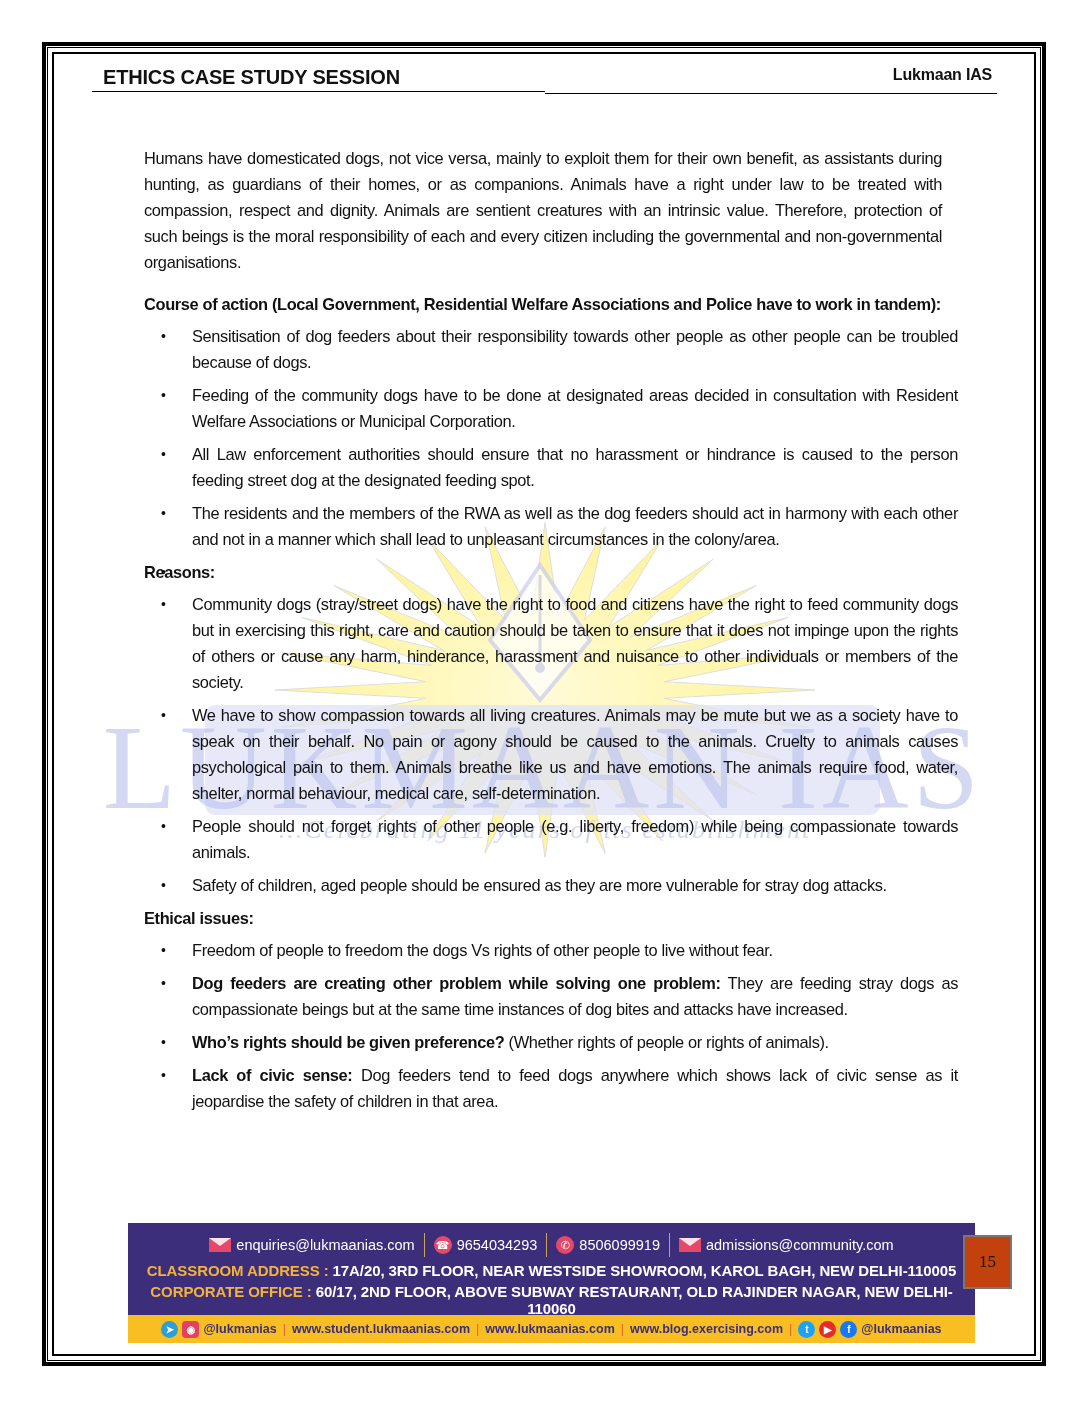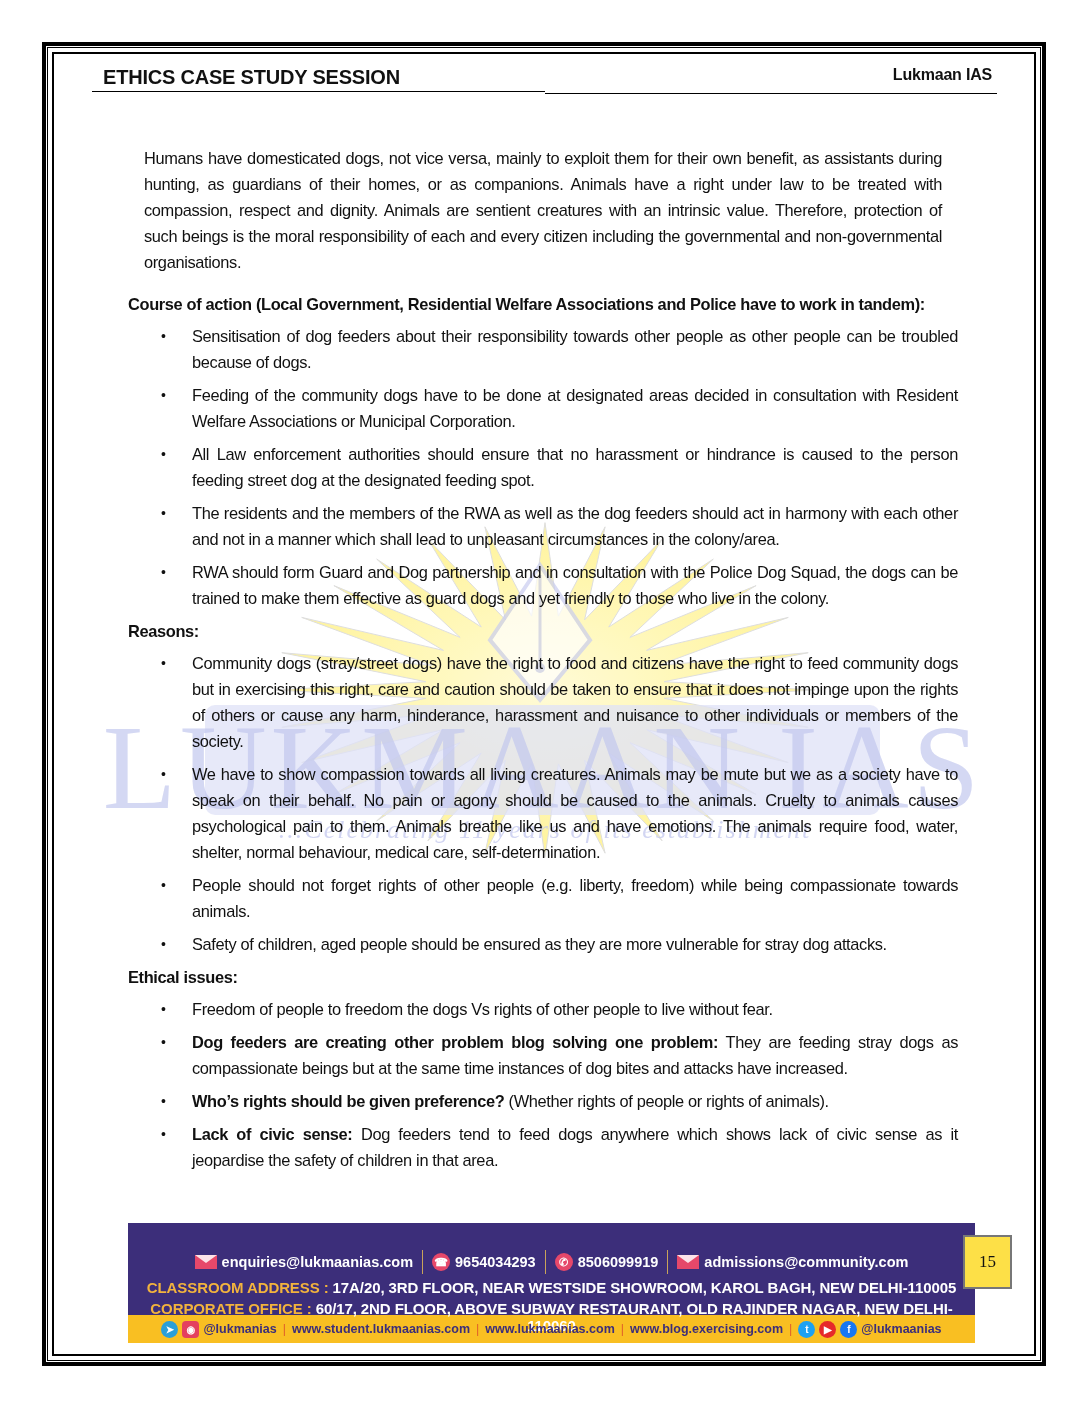--- a/index.html
+++ b/index.html
@@ -15,43 +15,43 @@
   .header-right { position:absolute; right:96px; top:66px; font-size:16px; font-weight:bold; letter-spacing:-0.2px; }
   .header-rule-left { position:absolute; left:92px; top:91px; width:453px; height:1px; background:#000; }
   .header-rule-right { position:absolute; left:545px; top:93px; width:452px; height:1px; background:#000; }
 
   
   .watermark { position:absolute; left:0; top:0; width:1088px; height:1408px; pointer-events:none; }
 
   
   .content { position:absolute; left:128px; top:129px; width:830px; font-size:16.4px; line-height:26px; letter-spacing:-0.35px; }
   .para { margin:16px; text-align:justify; }
-  .heading { margin:6px 0 0 0; font-weight:bold; text-align:justify; }
+  .heading { margin:6px 0 0 16px; font-weight:bold; text-align:justify; }
   ul.bullets { margin:6px 0 0 0; padding:0; list-style:none; }
   ul.bullets li { position:relative; padding-left:64px; margin:0 0 7px 0; text-align:justify; }
   ul.bullets li .bullet { position:absolute; left:33px; top:0; font-size:14px; }
   b.lead { font-weight:bold; }
 
   
   .footer-banner { position:absolute; left:128px; top:1223px; width:847px; height:120px; }
   .footer-top { height:92px; background:#3c2e7a; color:#fff; }
   .footer-bottom { height:28px; background:#f9bf22; color:#3c2e7a; display:flex; align-items:center; justify-content:center; font-size:12.5px; font-weight:bold; }
-  .contact-row { display:flex; justify-content:center; align-items:center; padding-top:26px; height:26px; font-size:14.5px; font-weight:bold; }
+  .contact-row { display:flex; justify-content:center; align-items:center; padding-top:9px; height:26px; font-size:14.5px; font-weight:normal; }
   .contact-item { display:flex; align-items:center; gap:5px; }
   .sep { width:1px; height:24px; background:#c9a35a; margin:0 9px; }
   .mail-icon { width:22px; height:14px; background:#e6486a; position:relative; display:inline-block; }
   .mail-icon::after { content:""; position:absolute; left:0; top:0; width:0; height:0; border-left:11px solid transparent; border-right:11px solid transparent; border-top:8px solid #ffffff; opacity:0.85; }
   .round-icon { width:18px; height:18px; border-radius:50%; background:#e6486a; color:#fff; display:inline-flex; align-items:center; justify-content:center; font-size:11px; }
   .addr-row { text-align:center; font-size:15px; font-weight:bold; letter-spacing:-0.1px; margin-top:4px; }
   .addr-label { color:#f2b33d; }
   .social-icon { width:17px; height:17px; border-radius:50%; display:inline-flex; align-items:center; justify-content:center; color:#fff; font-size:10px; margin-right:4px; }
   .pipe { color:#e0612a; margin:0 6px; font-weight:normal; }
 
   
-  .page-number { position:absolute; left:963px; top:1235px; width:49px; height:54px; border:2px solid #777; box-sizing:border-box; display:flex; align-items:center; justify-content:center; font-family:"Liberation Serif", serif; font-size:17px; background:#fde047; }
+  .page-number { position:absolute; left:963px; top:1235px; width:49px; height:54px; border:2px solid #777; box-sizing:border-box; display:flex; align-items:center; justify-content:center; font-family:"Liberation Serif", serif; font-size:17px; background:#c2410c; }
 </style>
 </head>
 <body>
 
 <div class="border-outer"></div>
 <div class="border-mid"></div>
 <div class="border-inner"></div>
 
 <div class="header-left">ETHICS CASE STUDY SESSION</div>
 <div class="header-right">Lukmaan IAS</div>
@@ -80,35 +80,35 @@
 
 <div class="content">
   <p class="para">Humans have domesticated dogs, not vice versa, mainly to exploit them for their own benefit, as assistants during hunting, as guardians of their homes, or as companions. Animals have a right under law to be treated with compassion, respect and dignity. Animals are sentient creatures with an intrinsic value. Therefore, protection of such beings is the moral responsibility of each and every citizen including the governmental and non-governmental organisations.</p>
 
   <p class="heading">Course of action (Local Government, Residential Welfare Associations and Police have to work in tandem):</p>
   <ul class="bullets">
     <li><span class="bullet">•</span><span>Sensitisation of dog feeders about their responsibility towards other people as other people can be troubled because of dogs.</span></li>
     <li><span class="bullet">•</span><span>Feeding of the community dogs have to be done at designated areas decided in consultation with Resident Welfare Associations or Municipal Corporation.</span></li>
     <li><span class="bullet">•</span><span>All Law enforcement authorities should ensure that no harassment or hindrance is caused to the person feeding street dog at the designated feeding spot.</span></li>
     <li><span class="bullet">•</span><span>The residents and the members of the RWA as well as the dog feeders should act in harmony with each other and not in a manner which shall lead to unpleasant circumstances in the colony/area.</span></li>
-    <li><span class="bullet">•</span><span>RWA should form Guard and Dog partnership and in consultation with the Police Dog Squad, the dogs can be trained to make them effective as guard dogs and yet friendly to those who live in the colony.</span></li>
+    <li><span class="bullet">•</span></li>
   </ul>
 
   <p class="heading">Reasons:</p>
   <ul class="bullets">
     <li><span class="bullet">•</span><span>Community dogs (stray/street dogs) have the right to food and citizens have the right to feed community dogs but in exercising this right, care and caution should be taken to ensure that it does not impinge upon the rights of others or cause any harm, hinderance, harassment and nuisance to other individuals or members of the society.</span></li>
     <li><span class="bullet">•</span><span>We have to show compassion towards all living creatures. Animals may be mute but we as a society have to speak on their behalf. No pain or agony should be caused to the animals. Cruelty to animals causes psychological pain to them. Animals breathe like us and have emotions. The animals require food, water, shelter, normal behaviour, medical care, self-determination.</span></li>
     <li><span class="bullet">•</span><span>People should not forget rights of other people (e.g. liberty, freedom) while being compassionate towards animals.</span></li>
     <li><span class="bullet">•</span><span>Safety of children, aged people should be ensured as they are more vulnerable for stray dog attacks.</span></li>
   </ul>
 
   <p class="heading">Ethical issues:</p>
   <ul class="bullets">
     <li><span class="bullet">•</span><b class="lead"></b><span>Freedom of people to freedom the dogs Vs rights of other people to live without fear.</span></li>
-    <li><span class="bullet">•</span><b class="lead">Dog feeders are creating other problem blog solving one problem:</b><span> They are feeding stray dogs as compassionate beings but at the same time instances of dog bites and attacks have increased.</span></li>
+    <li><span class="bullet">•</span><b class="lead">Dog feeders are creating other problem while solving one problem:</b><span> They are feeding stray dogs as compassionate beings but at the same time instances of dog bites and attacks have increased.</span></li>
     <li><span class="bullet">•</span><b class="lead">Who’s rights should be given preference?</b><span> (Whether rights of people or rights of animals).</span></li>
     <li><span class="bullet">•</span><b class="lead">Lack of civic sense:</b><span> Dog feeders tend to feed dogs anywhere which shows lack of civic sense as it jeopardise the safety of children in that area.</span></li>
   </ul>
 </div>
 
 <div class="footer-banner">
   <div class="footer-top">
     <div class="contact-row">
       <span class="contact-item">
         <span class="mail-icon"></span>

